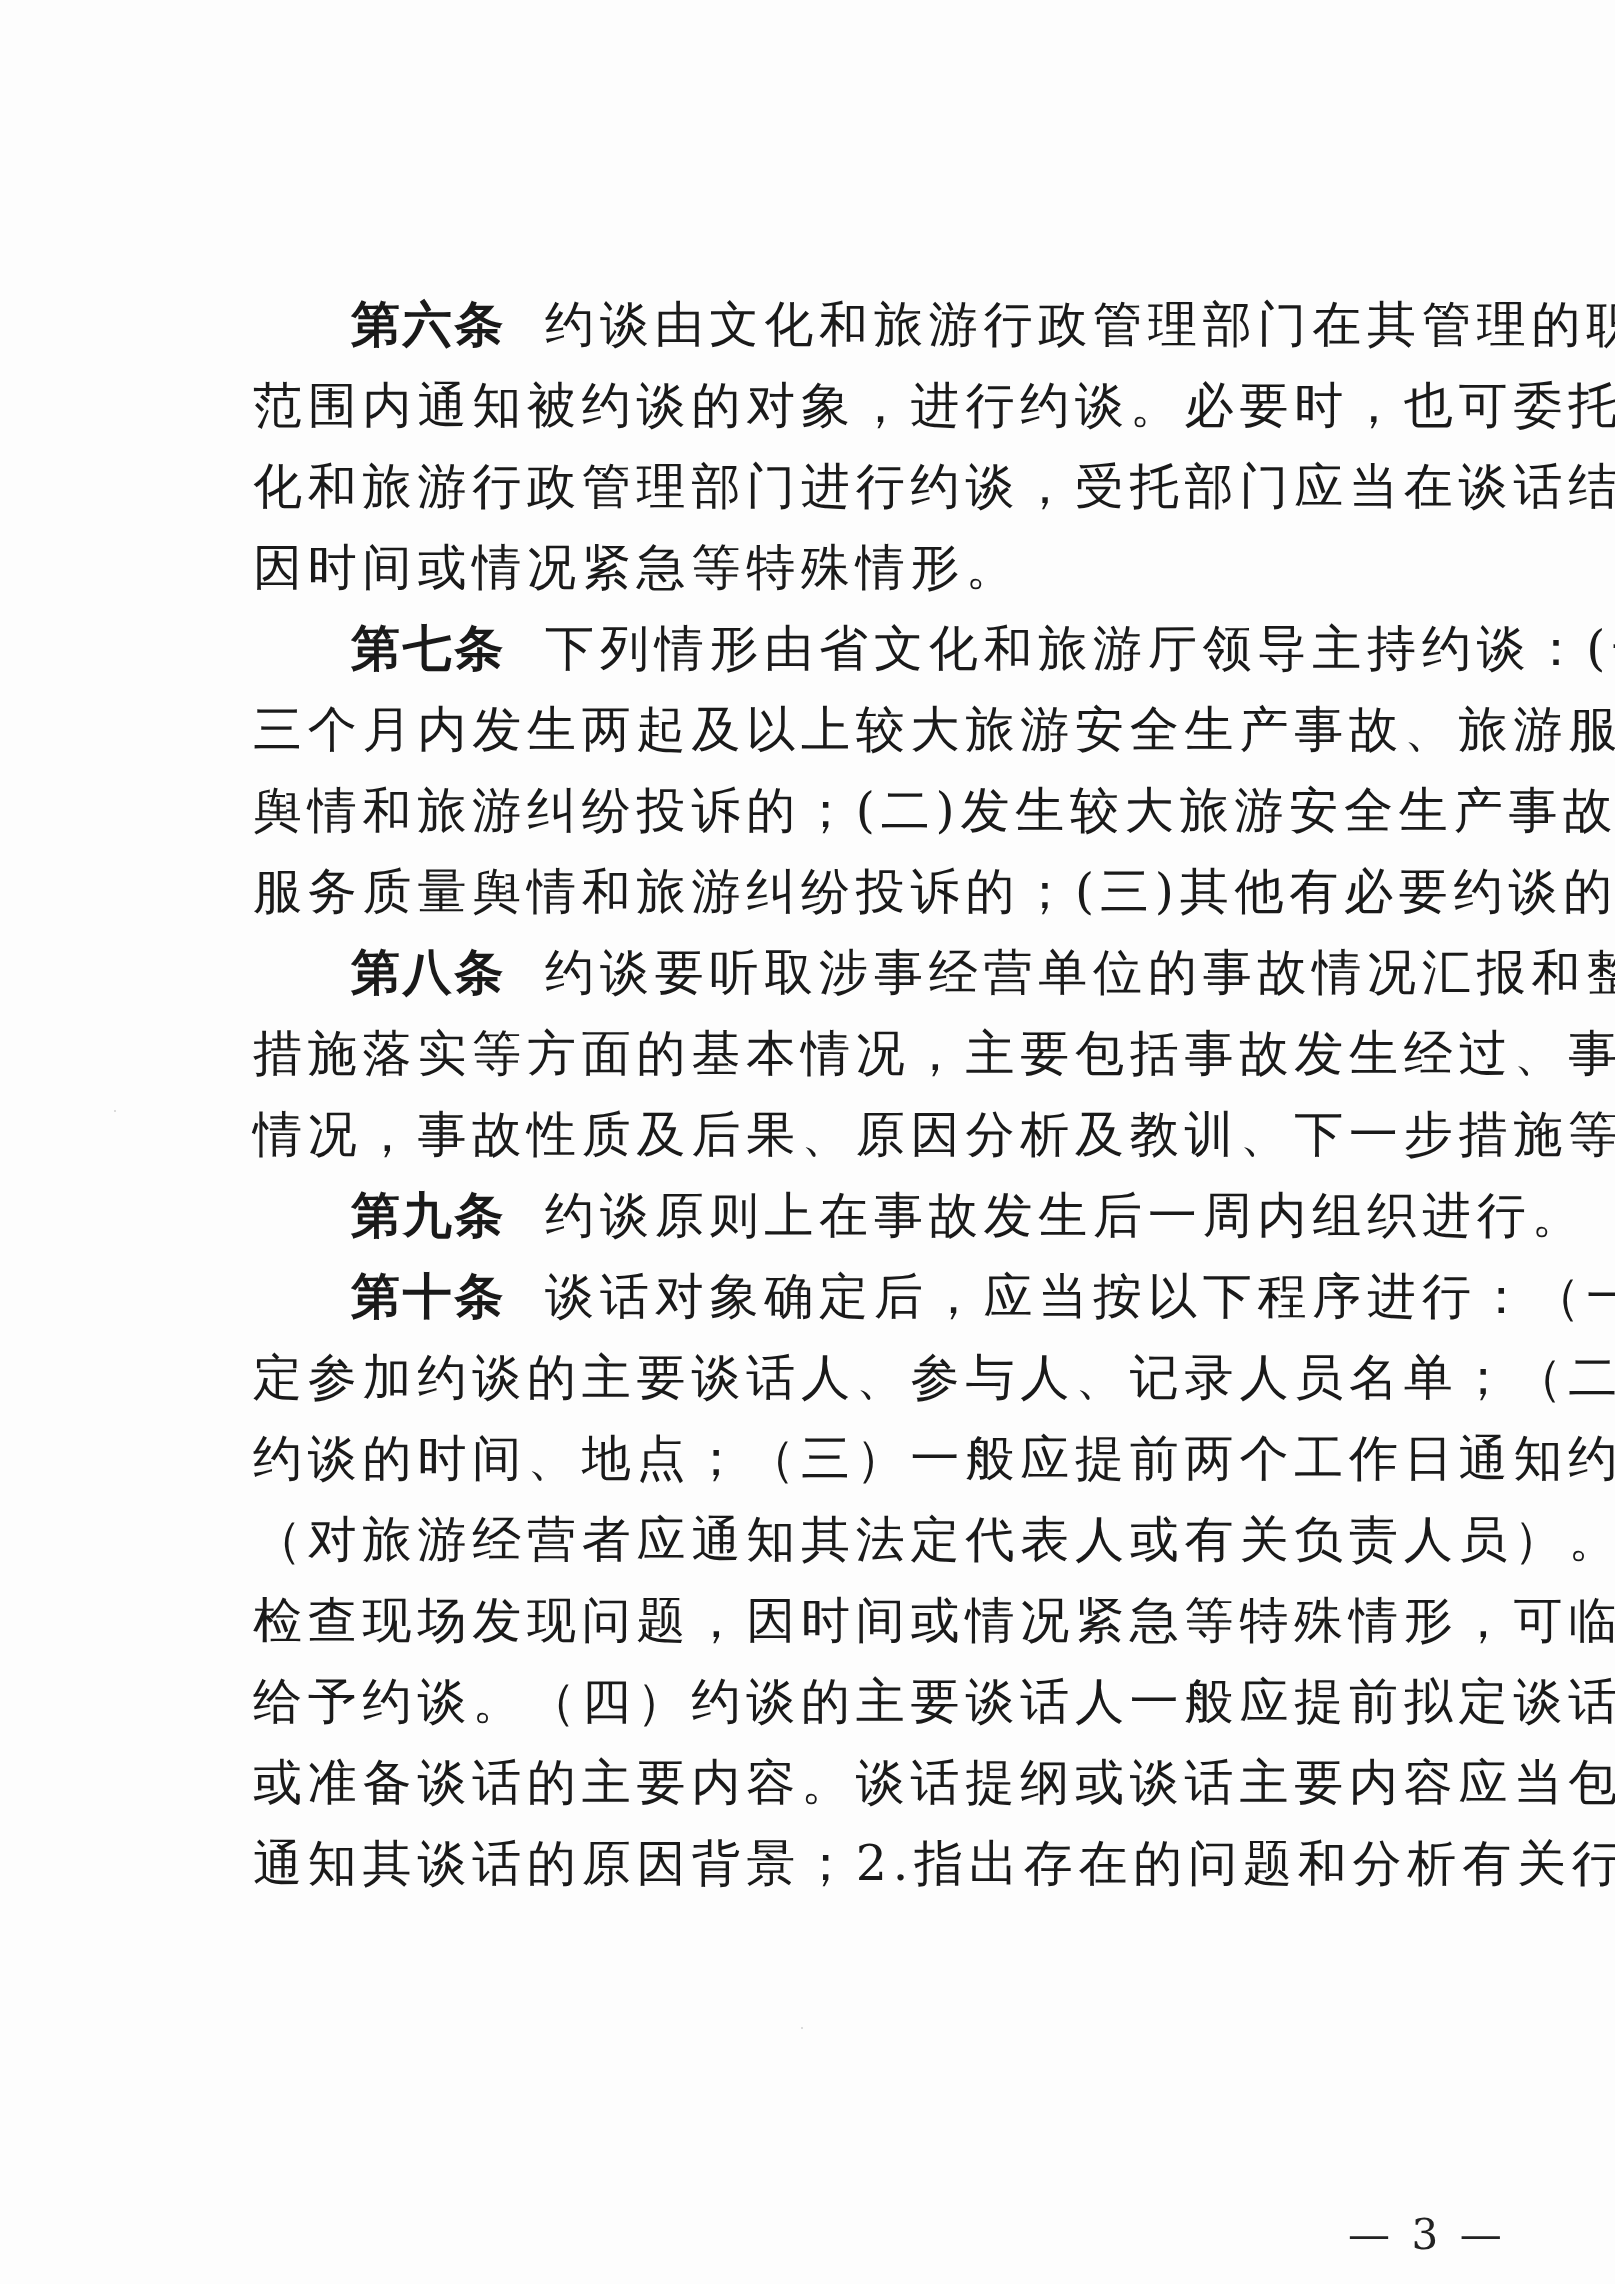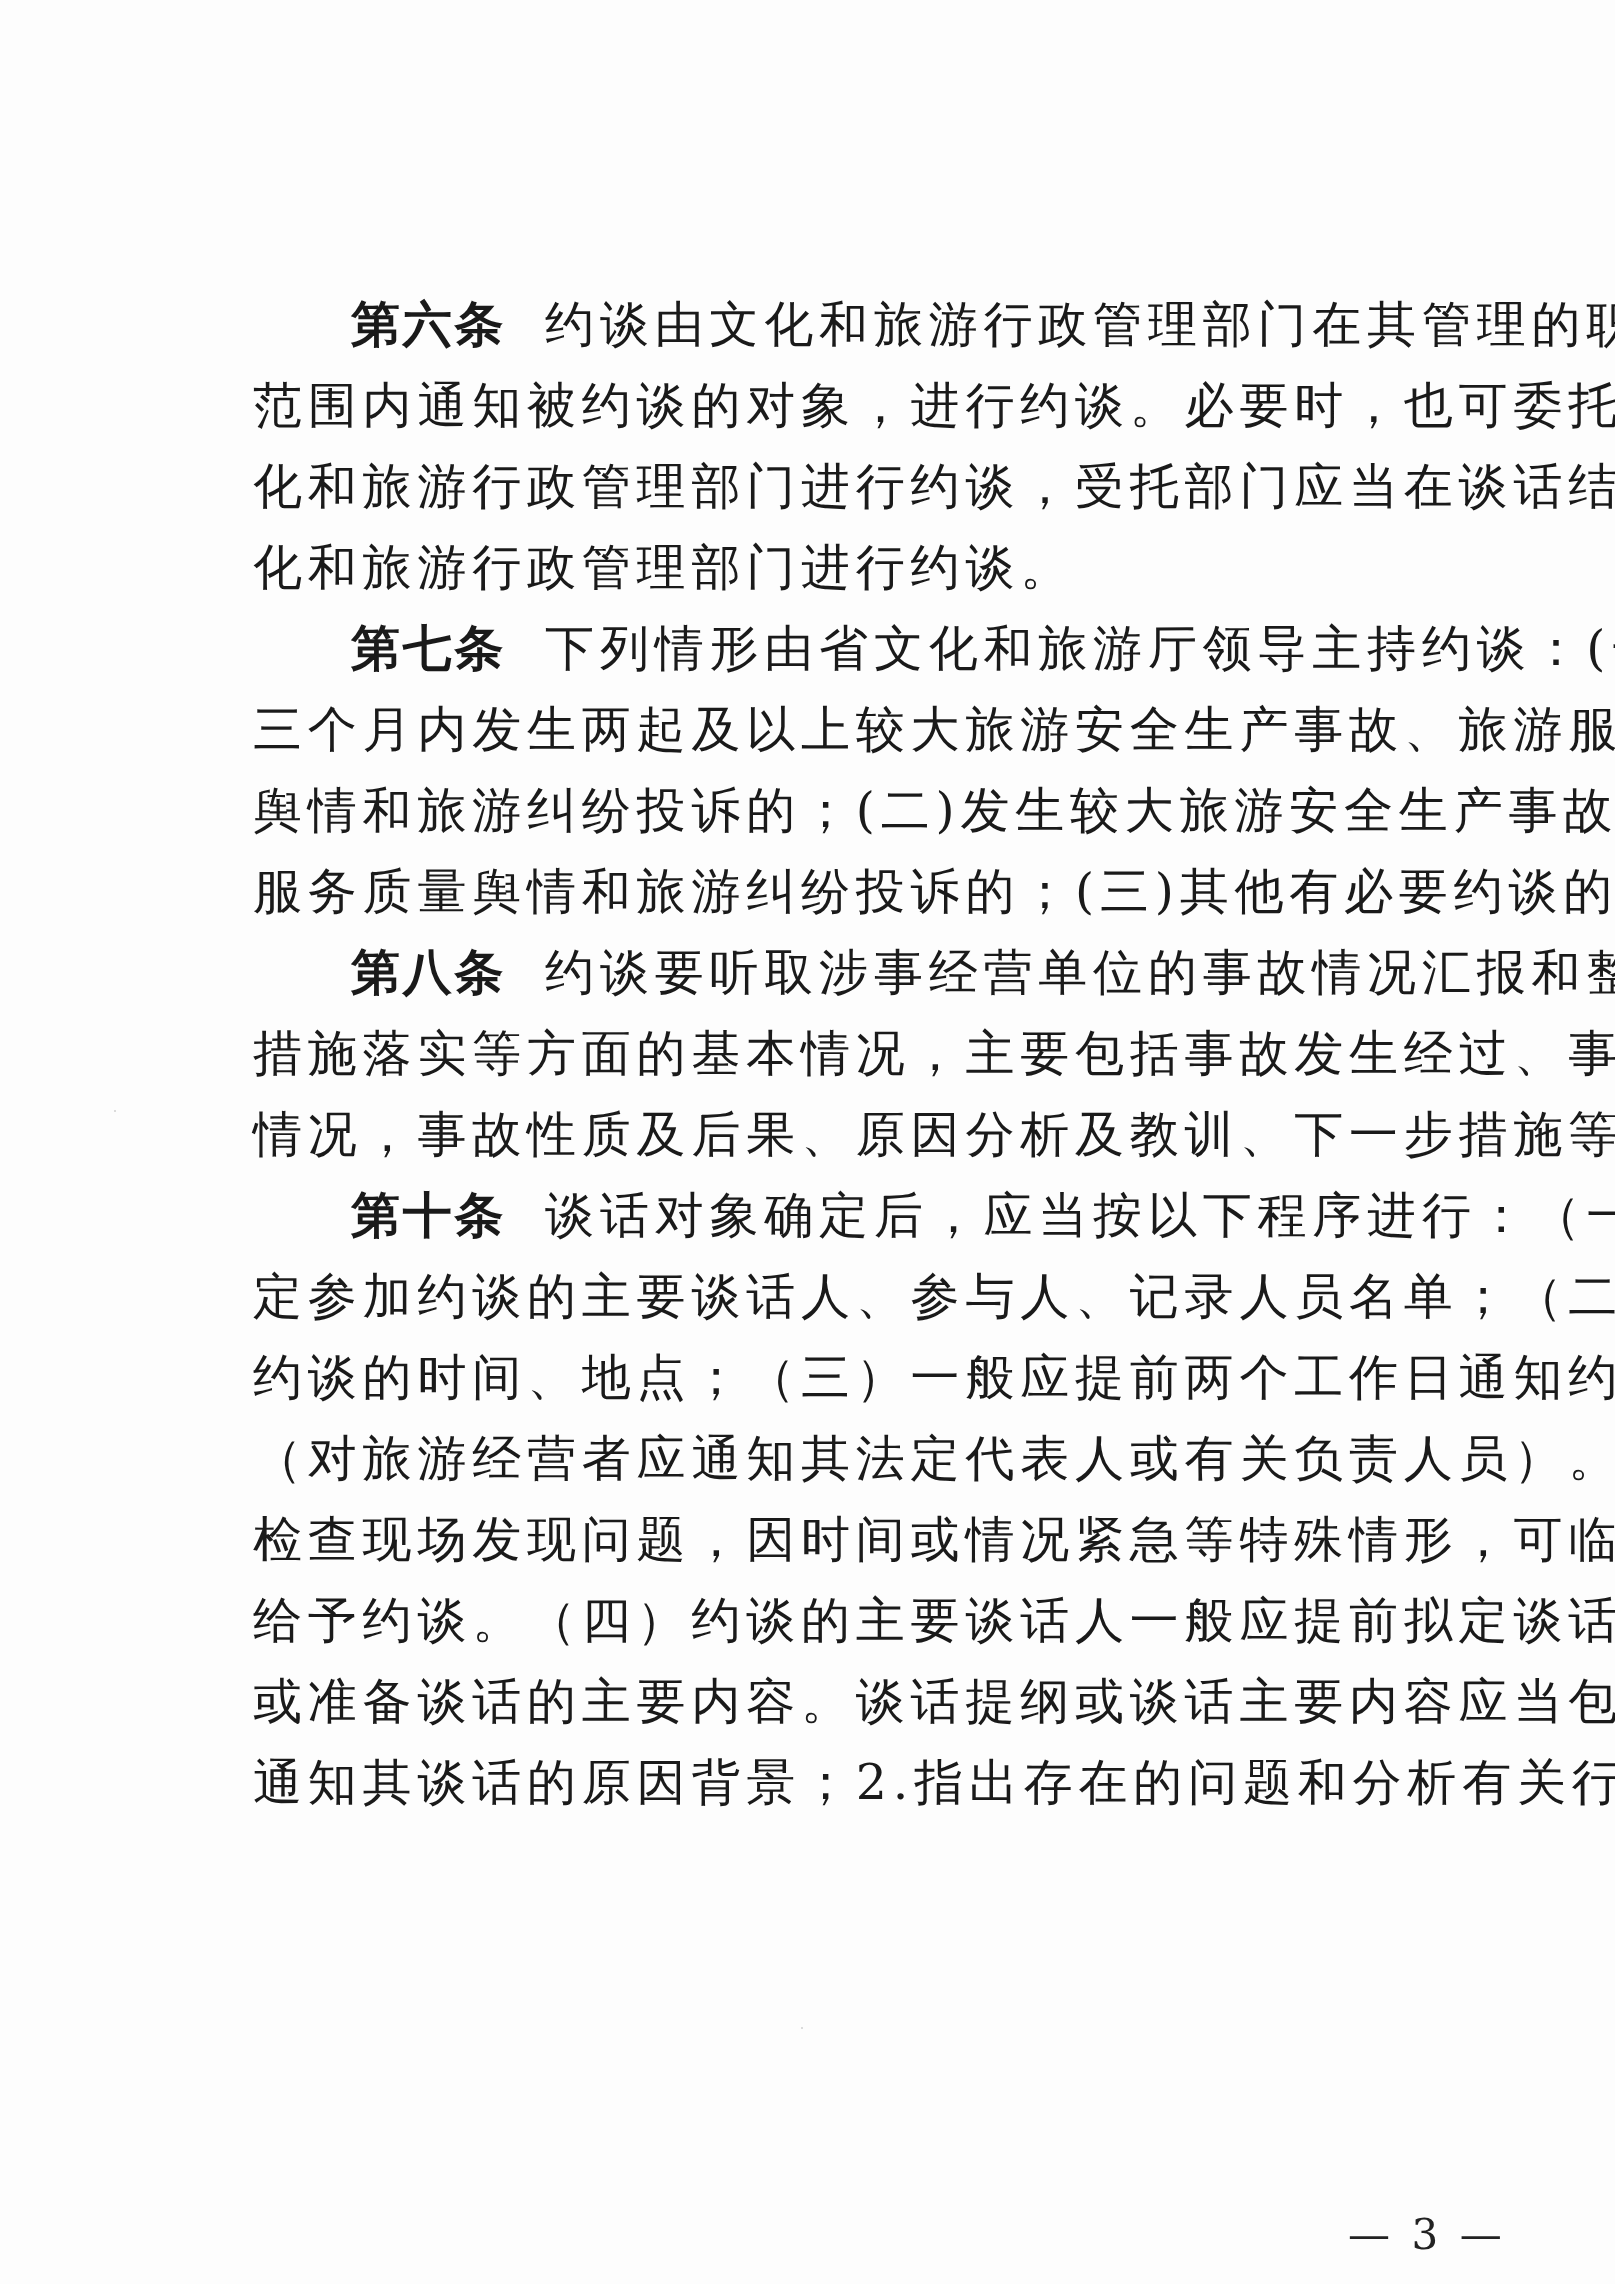--- a/index.html
+++ b/index.html
@@ -27,31 +27,32 @@
 </style>
 </head>
 <body>
 
 <div class="page">
   <div class="body-text">
 
     <div class="line indent"><span class="art-title">第六条</span><span>约谈由文化和旅游行政管理部门在其管理的职责</span></div>
     <div class="line">范围内通知被约谈的对象，进行约谈。必要时，也可委托属地文</div>
     <div class="line">化和旅游行政管理部门进行约谈，受托部门应当在谈话结束后，</div>
-    <div class="line">化和旅游行政管理部门进行约谈。</div>
+    <div class="line">因时间或情况紧急等特殊情形。</div>
 
     <div class="line indent"><span class="art-title">第七条</span><span>下列情形由省文化和旅游厅领导主持约谈：(一)</span></div>
     <div class="line">三个月内发生两起及以上较大旅游安全生产事故、旅游服务质量</div>
     <div class="line">舆情和旅游纠纷投诉的；(二)发生较大旅游安全生产事故、旅游</div>
     <div class="line">服务质量舆情和旅游纠纷投诉的；(三)其他有必要约谈的情形。</div>
 
     <div class="line indent"><span class="art-title">第八条</span><span>约谈要听取涉事经营单位的事故情况汇报和整改</span></div>
     <div class="line">措施落实等方面的基本情况，主要包括事故发生经过、事故处置</div>
     <div class="line">情况，事故性质及后果、原因分析及教训、下一步措施等。被约</div>
 
+    <div class="line indent"><span class="art-title">第九条</span><span>约谈原则上在事故发生后一周内组织进行。</span></div>
 
     <div class="line indent"><span class="art-title">第十条</span><span>谈话对象确定后，应当按以下程序进行：（一）确</span></div>
     <div class="line">定参加约谈的主要谈话人、参与人、记录人员名单；（二）确定</div>
     <div class="line">约谈的时间、地点；（三）一般应提前两个工作日通知约谈对象</div>
     <div class="line">（对旅游经营者应通知其法定代表人或有关负责人员）。在执法</div>
     <div class="line">检查现场发现问题，因时间或情况紧急等特殊情形，可临时确定</div>
     <div class="line">给予约谈。（四）约谈的主要谈话人一般应提前拟定谈话的提纲</div>
     <div class="line">或准备谈话的主要内容。谈话提纲或谈话主要内容应当包括：1.</div>
     <div class="line">通知其谈话的原因背景；2.指出存在的问题和分析有关行为的性</div>
   </div>

